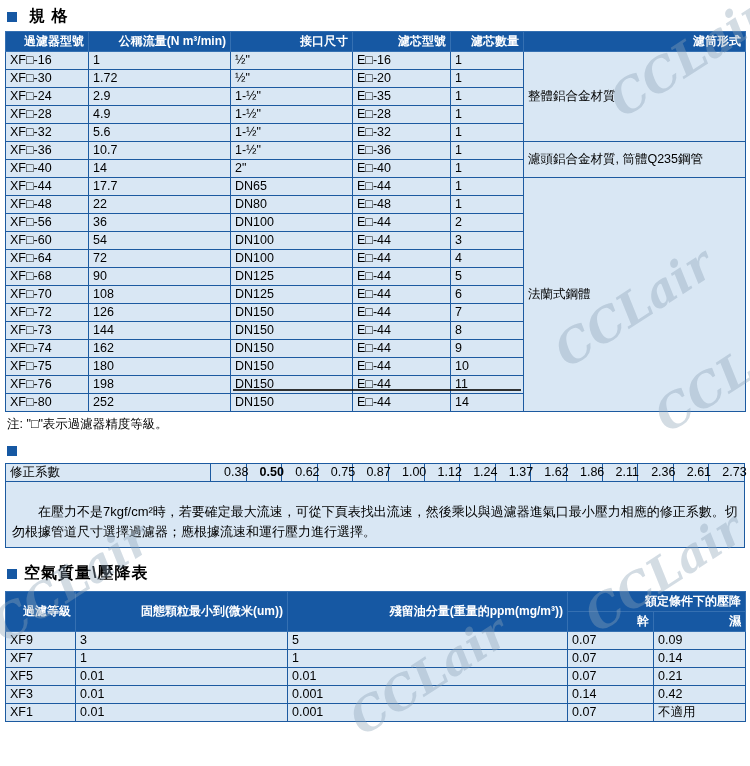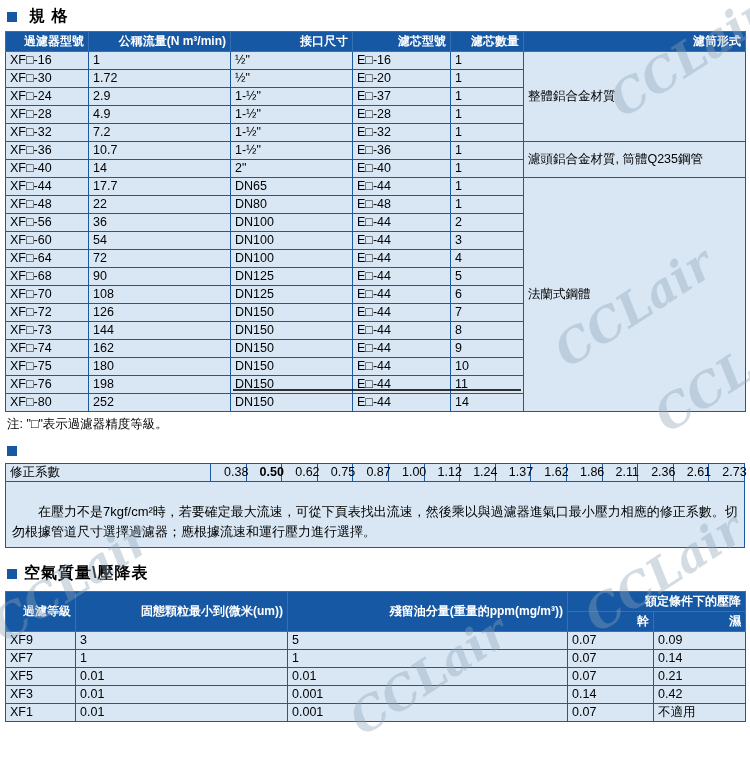--- a/index.html
+++ b/index.html
@@ -144,33 +144,33 @@
     <td>XF□-30</td>
     <td>1.72</td>
     <td>½"</td>
     <td>E□-20</td>
     <td>1</td>
   </tr>
   <tr>
     <td>XF□-24</td>
     <td>2.9</td>
     <td>1-½"</td>
-    <td>E□-37</td>
+    <td>E□-35</td>
     <td>1</td>
   </tr>
   <tr>
     <td>XF□-28</td>
     <td>4.9</td>
     <td>1-½"</td>
     <td>E□-28</td>
     <td>1</td>
   </tr>
   <tr>
     <td>XF□-32</td>
-    <td>7.2</td>
+    <td>5.6</td>
     <td>1-½"</td>
     <td>E□-32</td>
     <td>1</td>
   </tr>
   <tr>
     <td>XF□-36</td>
     <td>10.7</td>
     <td>1-½"</td>
     <td>E□-36</td>
     <td>1</td>

